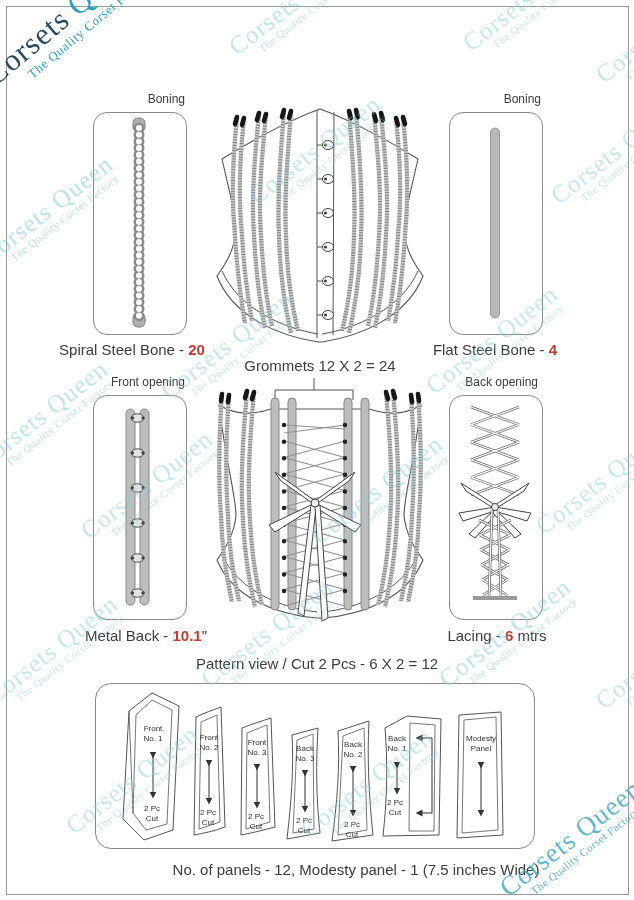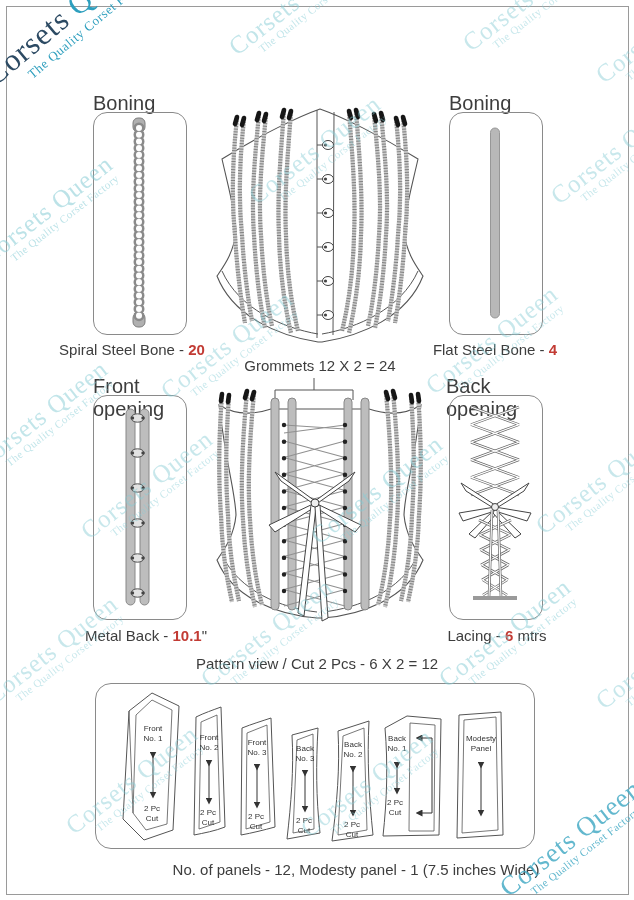--- a/index.html
+++ b/index.html
@@ -2,21 +2,21 @@
 <html><head>
 <meta charset="utf-8">
 <style>
   html,body{margin:0;padding:0;background:#fff;}
   #stage{position:relative;width:634px;height:900px;background:#fff;overflow:hidden;
          font-family:"Liberation Sans",sans-serif;color:#3d3d3d;}
   .frame{position:absolute;left:6px;top:6px;right:5px;bottom:5px;border:1px solid #9a9a9a;}
   .abs{position:absolute;}
   .ttl{position:absolute;left:0;top:30px;width:634px;text-align:center;
        font-size:17px;color:#3f3f3f;}
-  .lbl{position:absolute;font-size:20px;color:#3d3d3d;text-align:left;}
+  .lbl{position:absolute;font-size:12px;color:#3d3d3d;text-align:right;}
   .cap{position:absolute;font-size:15px;color:#3d3d3d;text-align:center;white-space:nowrap;}
   .red{color:#c23b34;font-weight:bold;}
   .hwbox{position:absolute;width:92px;border:1px solid #8a8a8a;border-radius:14px;background:transparent;}
   .patbox{position:absolute;left:95px;top:683px;width:438px;height:164px;
           border:1px solid #8a8a8a;border-radius:16px;}
   
   .wm{position:absolute;transform:rotate(-38deg);color:#86ccd5;pointer-events:none;white-space:nowrap;}
   .wm1{display:block;font-family:"Liberation Serif",serif;font-size:25px;letter-spacing:1px;}
   .wm2{display:block;font-family:"Liberation Serif",serif;font-size:11px;margin:-3px 0 0 22px;letter-spacing:.5px;}
   .wm.strong{color:#48acc6;}

